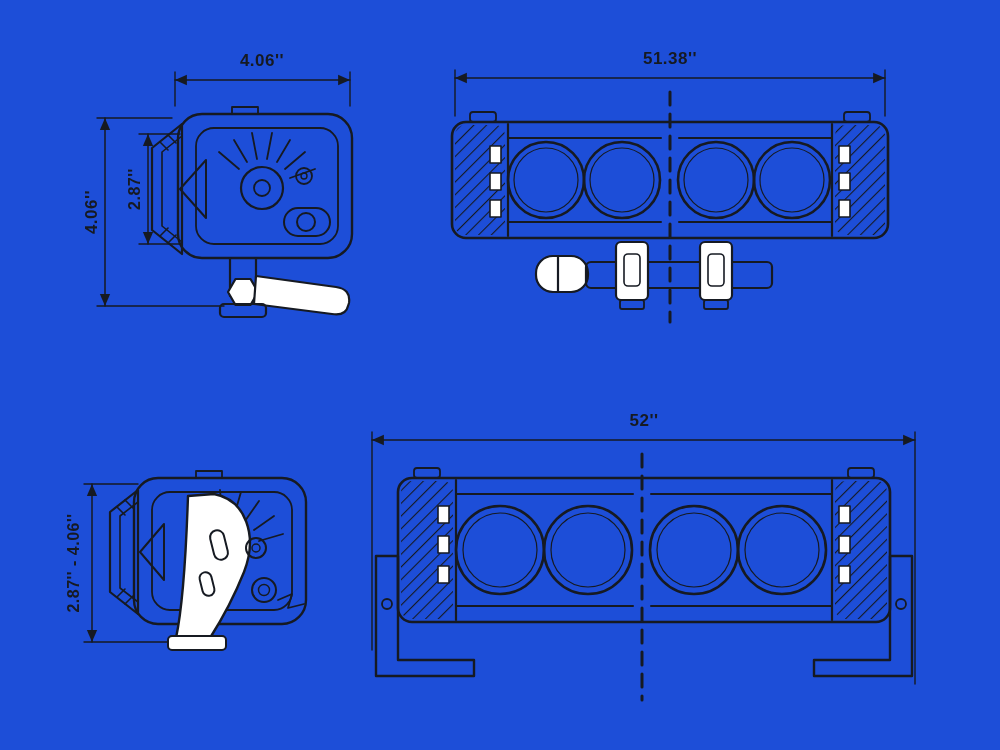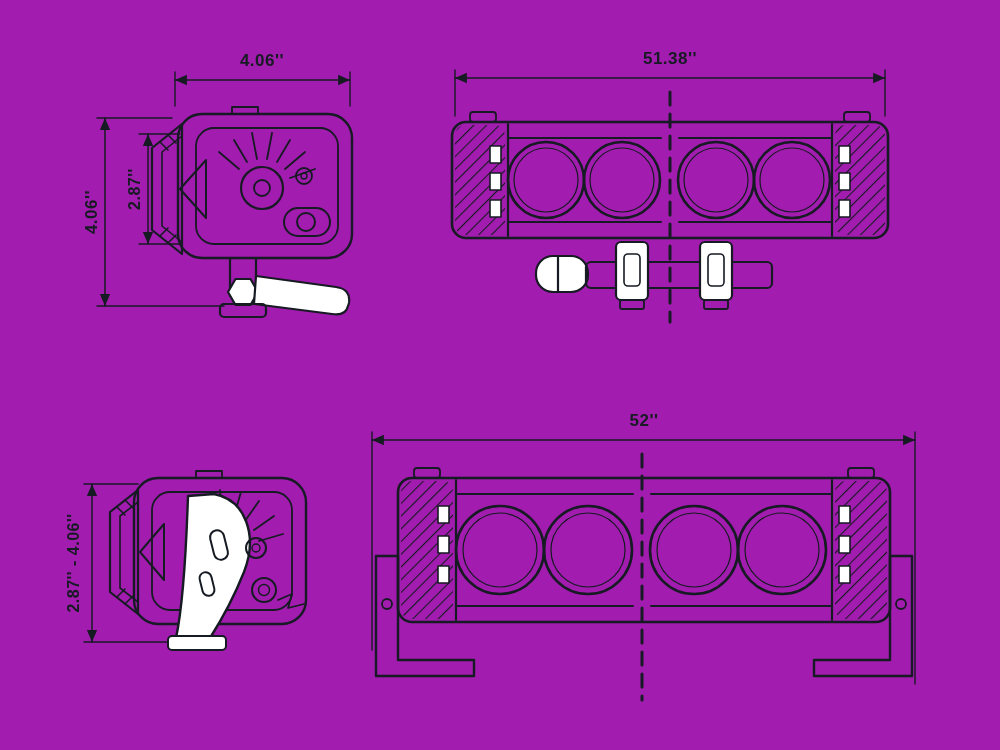--- a/index.html
+++ b/index.html
@@ -1,16 +1,16 @@
 <!DOCTYPE html>
 <html><head>
 <meta charset="utf-8">
 <style>
   html,body{margin:0;padding:0;background:#ffffff}
-  .canvas{width:1000px;height:750px;background:#a21caf;overflow:hidden;font-family:"Liberation Sans",sans-serif}
+  .canvas{width:1000px;height:750px;background:#1d4ed8;overflow:hidden;font-family:"Liberation Sans",sans-serif}
   svg{display:block}
   .s{stroke:#161a22;fill:none;stroke-linecap:round;stroke-linejoin:round}
   .w26{stroke-width:2.6}.w24{stroke-width:2.4}.w22{stroke-width:2.2}.w20{stroke-width:2}
   .w18{stroke-width:1.8}.w16{stroke-width:1.6}.w14{stroke-width:1.4}.w12{stroke-width:1.2}
   .dim{stroke-width:1.5}
   .dash{stroke-width:3;stroke-dasharray:13 9}
   .wfill{fill:#ffffff}
   text.lbl{fill:#161a22;stroke:none;font-weight:bold;font-size:17px;letter-spacing:.5px;font-family:"Liberation Sans",sans-serif}
   text.sm{font-size:16px}
 </style>

